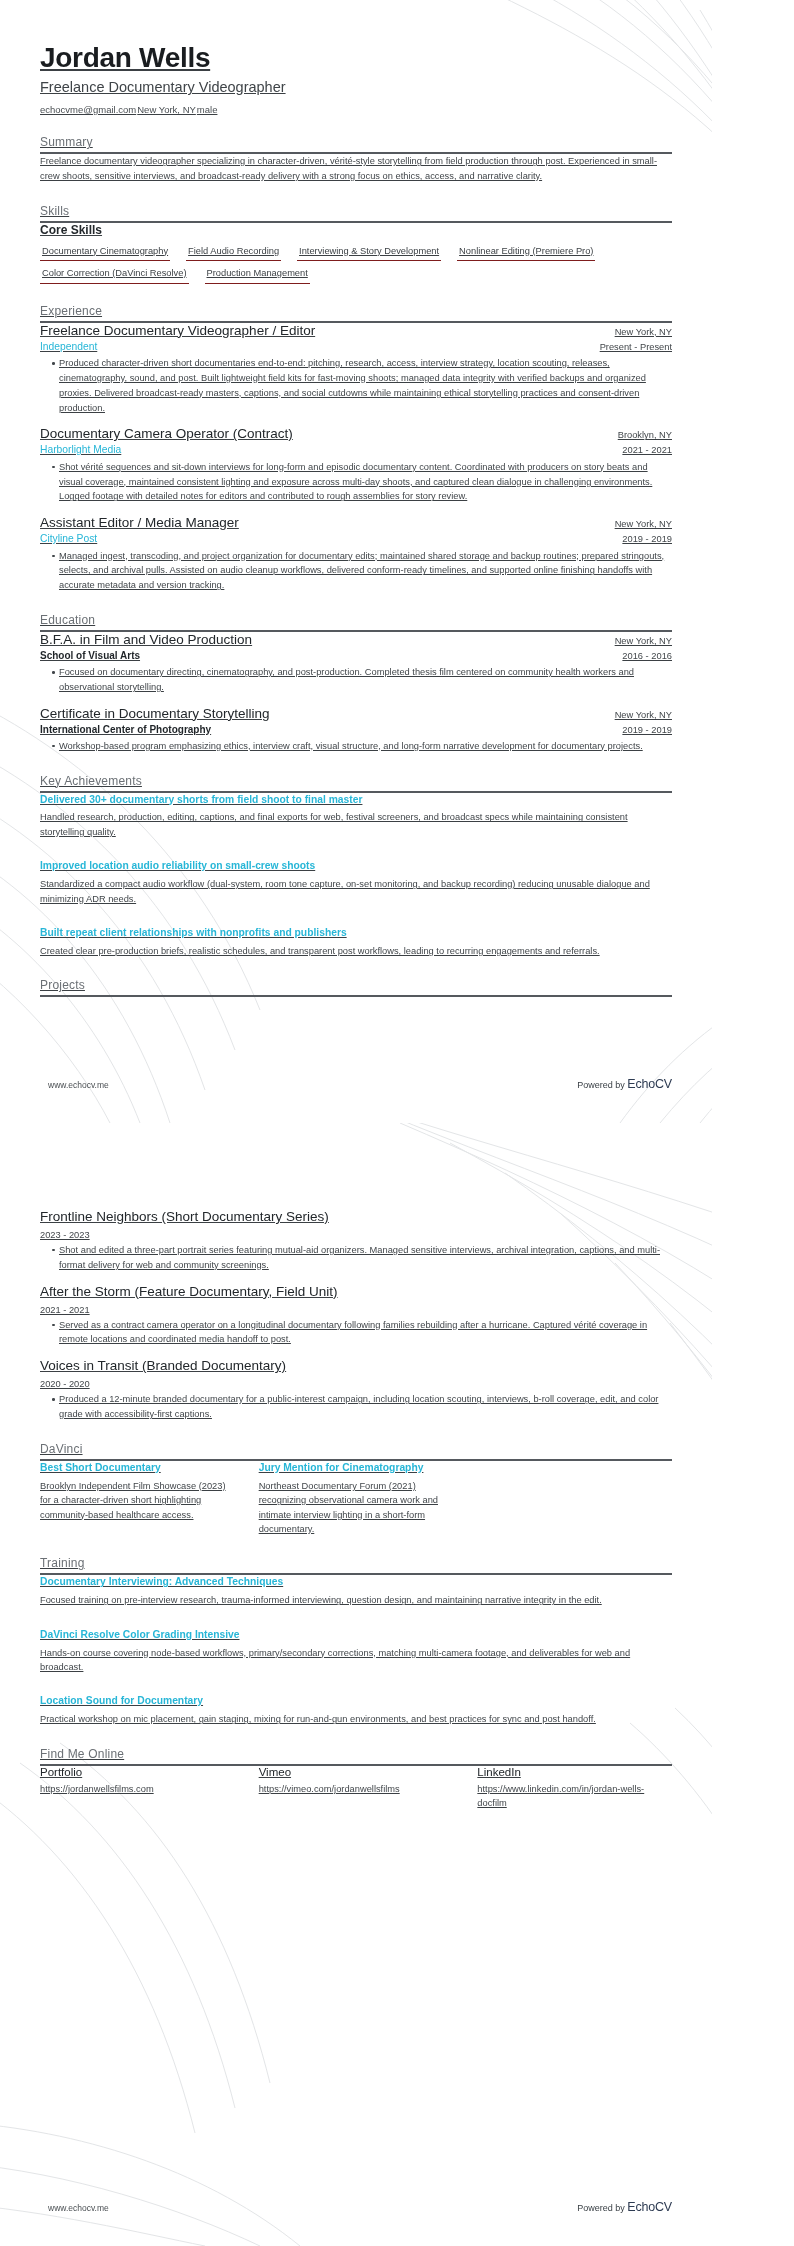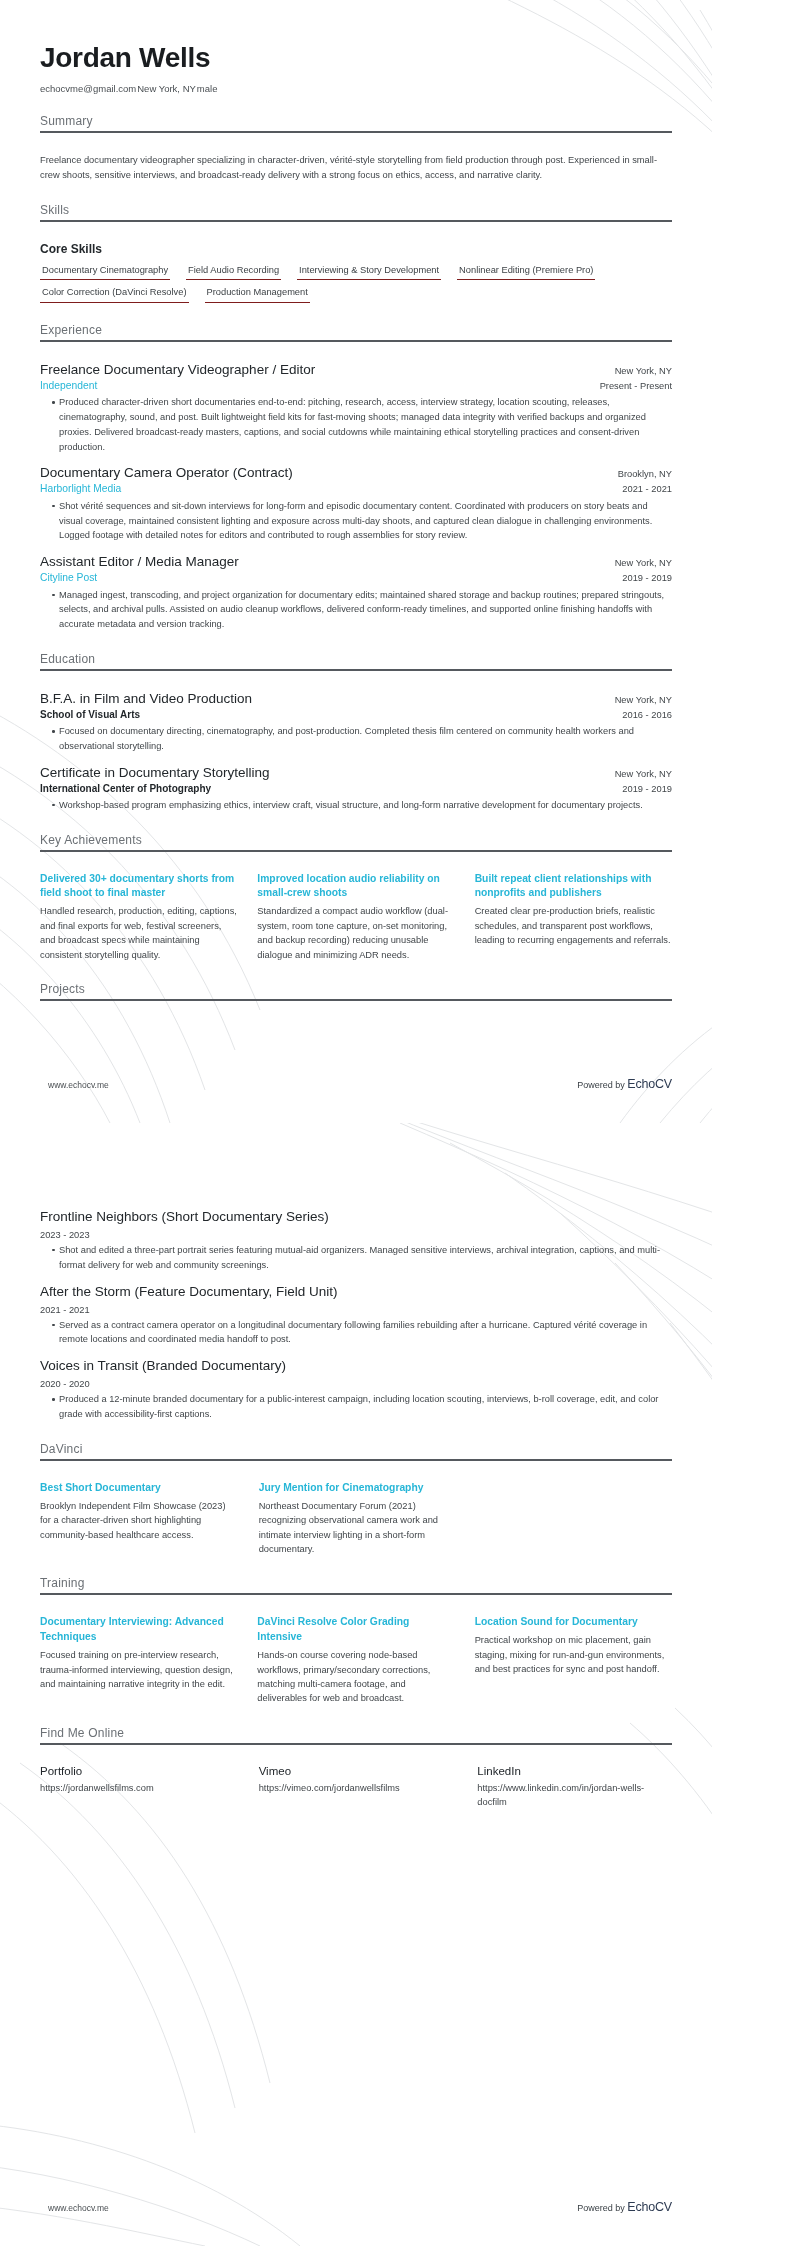--- a/index.html
+++ b/index.html
@@ -8,20 +8,21 @@
     background: #ffffff;
     font-family: "Liberation Sans", "DejaVu Sans", sans-serif;
     color: #3b4044;
   }
   .page {
     position: relative;
     width: 712px;
     height: 1123px;
     overflow: hidden;
     background: #fff;
+    text-decoration: underline;
   }
   .bg-deco {
     position: absolute;
     inset: 0;
     width: 794px;
     height: 1123px;
     z-index: 0;
     pointer-events: none;
   }
   .content {
@@ -61,21 +62,21 @@
     color: #6b7075;
     font-weight: 400;
     letter-spacing: 0.2px;
     padding-bottom: 3px;
   }
   .sec-rule {
     height: 2px;
     background: #55595e;
     width: 100%;
   }
-  .sec-body { padding-top: 20px; }
+  .sec-body { padding-top: 0; }
 
   .para {
     font-size: 9.3px;
     line-height: 1.58;
     color: #41464a;
   }
 
   
   .skill-group-title {
     font-size: 12px;
@@ -152,21 +153,21 @@
     top: 6px;
     width: 2.6px;
     height: 2.6px;
     background: #41464a;
     border-radius: 50%;
   }
 
   
   .grid2 {
     display: grid;
-    grid-template-columns: 1fr 1fr 1fr;
+    grid-template-columns: 1fr;
     column-gap: 24px;
     row-gap: 12px;
     gap: 20px;
   }
   .grid3 {
     display: grid;
     grid-template-columns: 1fr 1fr 1fr;
     column-gap: 24px;
     row-gap: 12px;
   }
@@ -258,20 +259,21 @@
       <path d="M620 1123 C 680 1040, 760 980, 880 950"></path>
       <path d="M660 1123 C 720 1050, 790 1000, 890 980"></path>
       <path d="M700 1123 C 750 1060, 810 1020, 895 1005"></path>
     </g>
   </svg>
 
   <div class="content">
 
     <div class="hdr">
       <div class="name">Jordan Wells</div>
+      <div class="headline">Freelance Documentary Videographer</div>
       <div class="contact">
         <span>echocvme@gmail.com</span>
         <span>New York, NY</span>
         <span>male</span>
       </div>
     </div>
 
     <div class="section">
       <div class="sec-title">Summary</div>
       <div class="sec-rule"></div>

